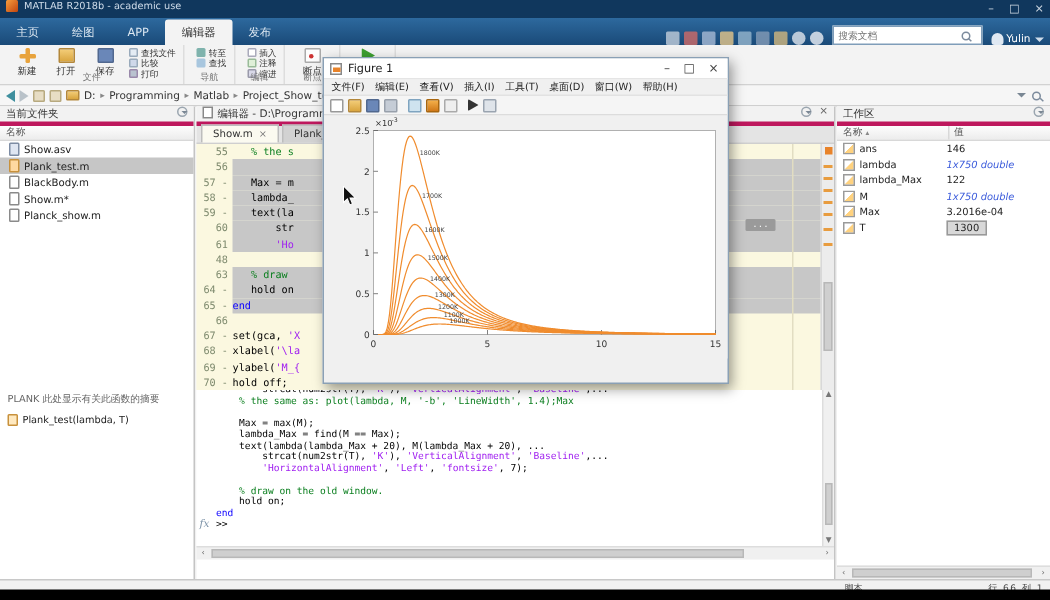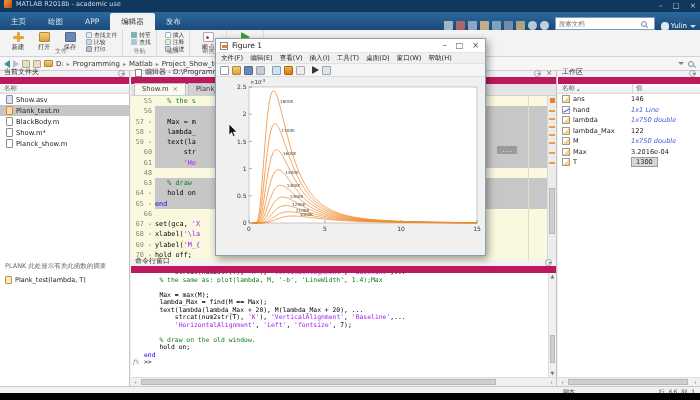--- a/index.html
+++ b/index.html
@@ -61,21 +61,21 @@
 .nav-back{border-top:4px solid transparent;border-bottom:4px solid transparent;border-right:6px solid #3f8f9e}
 .nav-fwd{border-top:4px solid transparent;border-bottom:4px solid transparent;border-left:6px solid #b9c2c9}
 .sq-ic{width:8px;height:8px;background:#e7ddc4;border:1px solid #b7a97f;border-radius:1px}
 .bc-folder{width:9px;height:7px;background:linear-gradient(#f3cd78,#d9a53f);border:1px solid #b3873a;border-radius:1px}
 .crumbs{display:flex;align-items:center;gap:3px;font-size:7px;color:#333}
 .crumb-sep{color:#888;font-size:6px}
 .addr-right{margin-left:auto;display:flex;align-items:center;gap:4px;padding-right:2px}
 .caret-g{width:0;height:0;border-left:3px solid transparent;border-right:3px solid transparent;border-top:3px solid #7a8794}
 
 .panel{position:absolute;background:#fff;border-right:1px solid #c4c4c4}
-.phead{height:13px;background:#f2f2f2;border-bottom:7px solid #be185d;display:flex;align-items:flex-end;padding:0 4px;font-size:7px;color:#333;gap:3px}
+.phead{height:13px;background:#f2f2f2;border-bottom:3px solid #be185d;display:flex;align-items:flex-start;padding:0 4px;font-size:7px;color:#333;gap:3px}
 .pbtn{width:7px;height:7px;border:1px solid #9aa5af;border-radius:50%;margin-left:auto;position:relative}
 .pbtn::after{content:"";position:absolute;left:1.5px;top:2px;border-left:2px solid transparent;border-right:2px solid transparent;border-top:2.5px solid #7a8794}
 .pxbtn{font-size:7px;color:#666;margin-left:2px;line-height:7px}
 .colhead{height:10px;background:linear-gradient(#fdfdfd,#ececec);border-bottom:1px solid #d8d8d8;display:flex;align-items:center;padding:0 4px;font-size:6.5px;color:#555}
 
 #cf{left:0;top:71px;width:130px;height:187px}
 .frow{display:flex;align-items:center;height:11px;padding:0 3px 0 6px;gap:3px;font-size:6.8px;color:#222;white-space:nowrap}
 .frow.sel{background:#c6c6c6}
 .fic{width:7px;height:9px;background:#fff;border:1px solid #8a8a8a;border-radius:1px;flex:none}
 .fic.asv{background:#dfe6f2;border-color:#7d8ca4}
@@ -390,24 +390,20 @@
           <span class="mark" style="top: 38px;"></span>
           <span class="mark" style="top: 46px;"></span>
           <span class="mark" style="top: 56px;"></span>
           <span class="mark" style="top: 66px;"></span>
           <span class="thumb" style="top: 92px; height: 46px;"></span>
         </div>
     </div>
   </div>
 
   <div class="panel" id="cw">
-    <div class="phead">
-      <span>命令行窗口</span>
-      <span class="pbtn"></span>
-    </div>
     <div class="cwbody">
       <div class="cwlines">
           <div class="cline"><span class="sc">        strcat(num2str(T), </span><span class="ss">'K'</span><span class="sc">), </span><span class="ss">'VerticalAlignment'</span><span class="sc">, </span><span class="ss">'Baseline'</span><span class="sc">,...</span></div>
           <div class="cline"><span class="sm">    % the same as: plot(lambda, M, '-b', 'LineWidth', 1.4);Max</span></div>
           <div class="cline"><span class="sc"> </span></div>
           <div class="cline"><span class="sc">    Max = max(M);</span></div>
           <div class="cline"><span class="sc">    lambda_Max = find(M == Max);</span></div>
           <div class="cline"><span class="sc">    text(lambda(lambda_Max + 20), M(lambda_Max + 20), ...</span></div>
           <div class="cline"><span class="sc">        strcat(num2str(T), </span><span class="ss">'K'</span><span class="sc">), </span><span class="ss">'VerticalAlignment'</span><span class="sc">, </span><span class="ss">'Baseline'</span><span class="sc">,...</span></div>
           <div class="cline"><span class="sc">        </span><span class="ss">'HorizontalAlignment'</span><span class="sc">, </span><span class="ss">'Left'</span><span class="sc">, </span><span class="ss">'fontsize'</span><span class="sc">, 7);</span></div>
@@ -443,27 +439,20 @@
         </span>
       <span class="c2">值</span>
     </div>
     <div>
         <div class="wrow">
           <span class="nm">
             <span class="wic"></span>
             <span>ans</span>
           </span>
           <span class="vl"><span>146</span></span>
-        </div>
-        <div class="wrow">
-          <span class="nm">
-            <span class="wic obj"></span>
-            <span>hand</span>
-          </span>
-          <span class="vl it"><span>1x1 Line</span></span>
         </div>
         <div class="wrow">
           <span class="nm">
             <span class="wic"></span>
             <span>lambda</span>
           </span>
           <span class="vl it"><span>1x750 double</span></span>
         </div>
         <div class="wrow">
           <span class="nm">

